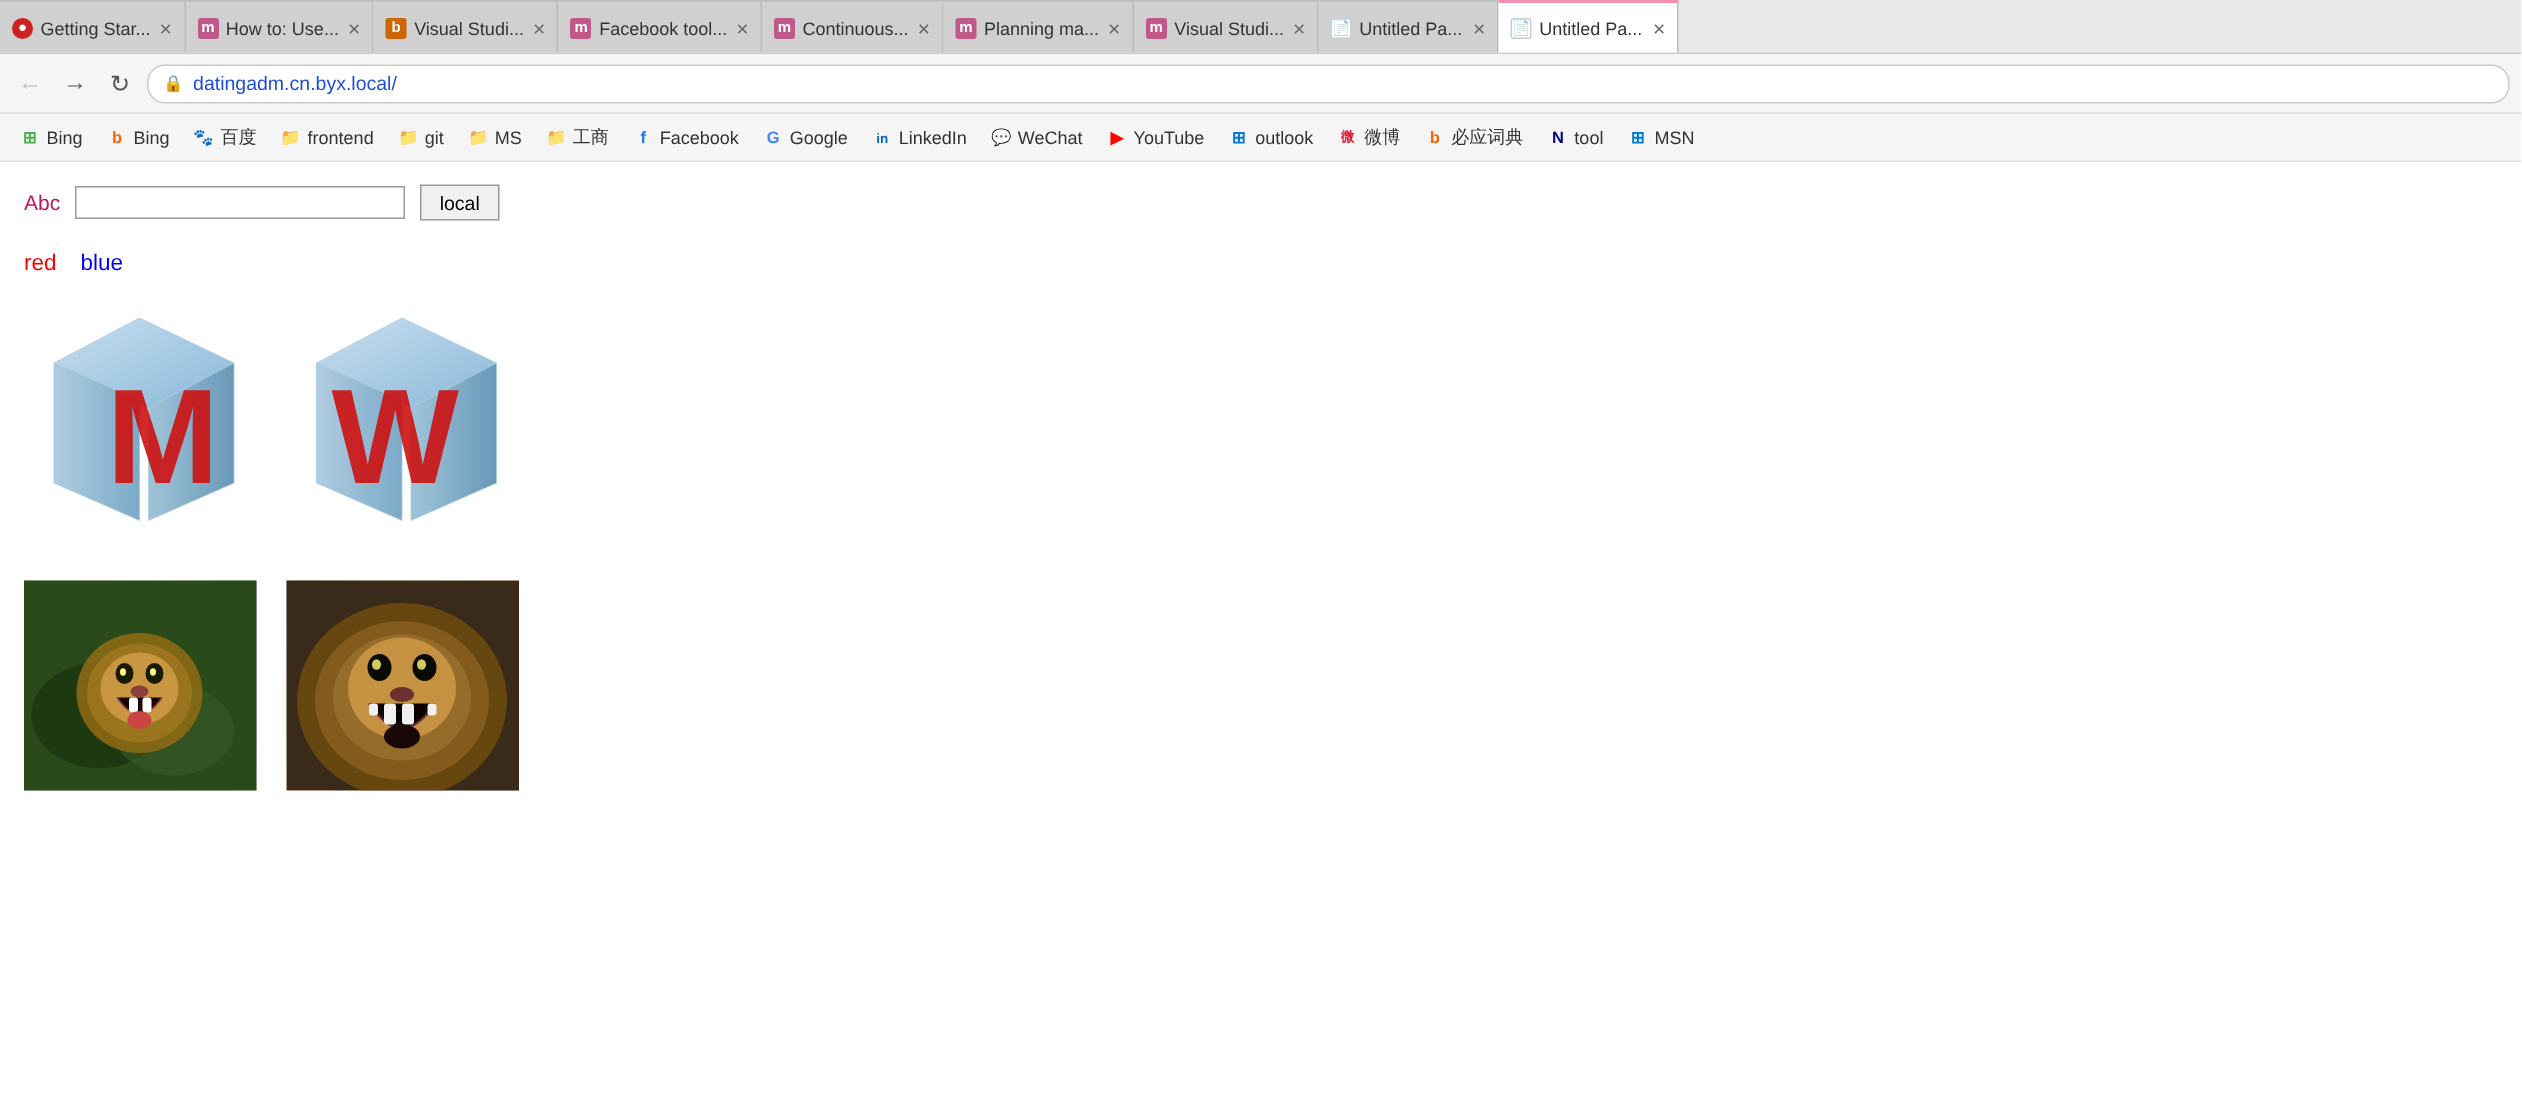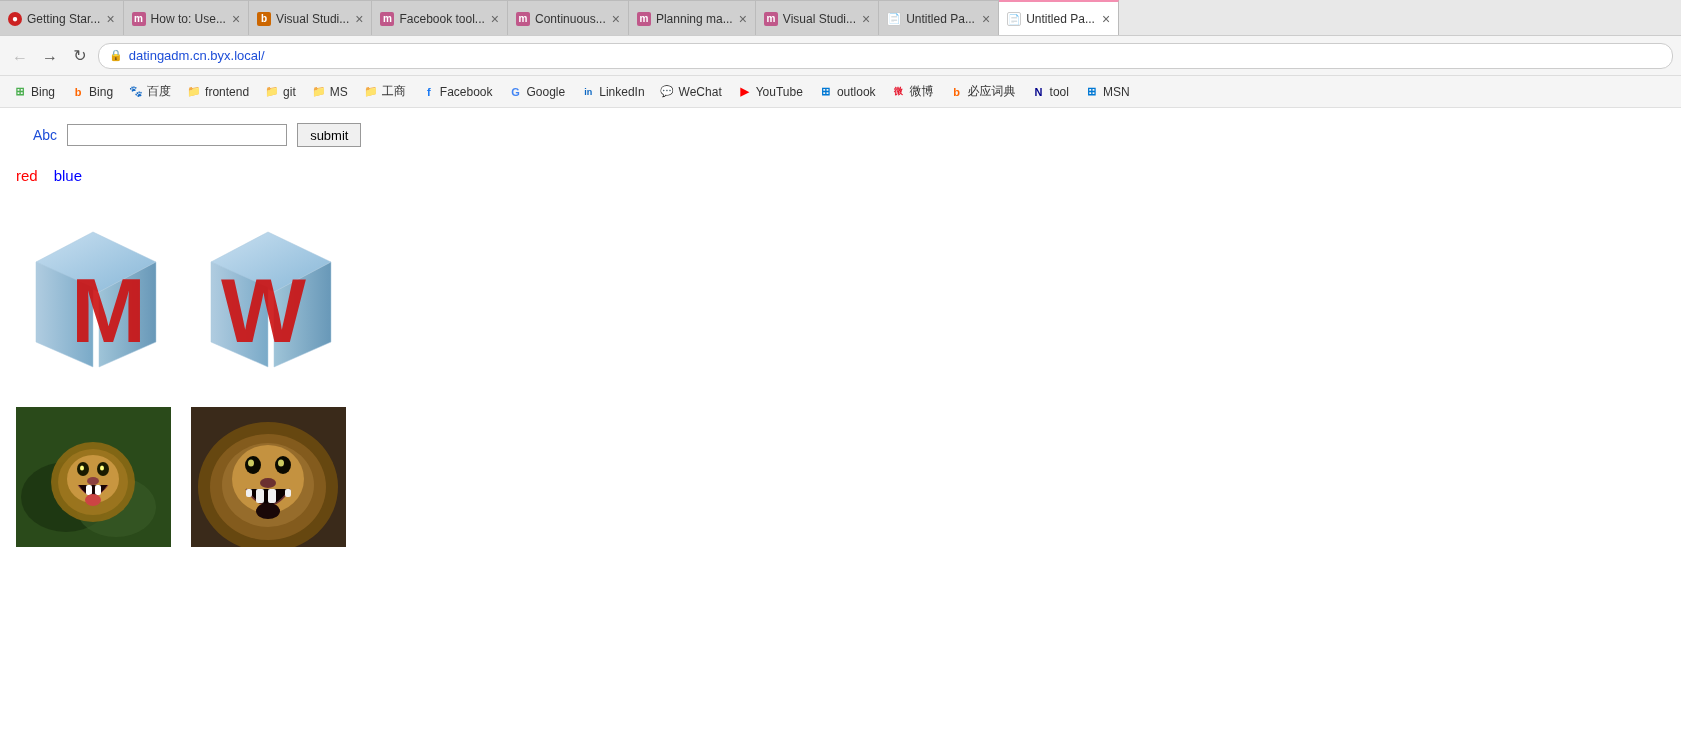--- a/index.html
+++ b/index.html
@@ -144,43 +144,42 @@
       padding: 15px 16px;
     }
     .form-row {
       display: flex;
       align-items: center;
       gap: 10px;
       margin-bottom: 20px;
     }
     .label-abc {
       font-size: 14px;
-      color: #1d4ed8;
-      margin-left: 17px;
+      color: #be185d;
     }
     .text-input {
       border: 1px solid #999;
       height: 22px;
       width: 220px;
       font-size: 13px;
       padding: 0 4px;
     }
     .submit-btn {
       border: 1px solid #999;
       background: #f0f0f0;
       padding: 2px 12px;
       height: 24px;
       font-size: 13px;
       cursor: pointer;
     }
 
     .color-links {
       display: flex;
       gap: 16px;
-      margin-bottom: 28px;
+      margin-bottom: 8px;
       align-items: flex-end;
     }
     .link-red {
       color: red;
       font-size: 15px;
       cursor: pointer;
       text-decoration: none;
     }
     .link-blue {
       color: blue;
@@ -369,21 +368,21 @@
     <span class="bm-icon" style="color:#0078D4;">⊞</span>
     <span>MSN</span>
   </div>
 </div>
 
 <div class="page-content">
 
   <div class="form-row">
     <span class="label-abc">Abc</span>
     <input type="text" class="text-input" value="" style="">
-    <button class="submit-btn">submit</button>
+    <button class="submit-btn">local</button>
   </div>
 
   <div class="color-links">
     <a class="link-red">red</a>
     <a class="link-blue">blue</a>
   </div>
 
   <div class="sprite-row">
 
     <svg class="m-cube-img" viewBox="0 0 155 165" xmlns="http://www.w3.org/2000/svg">

